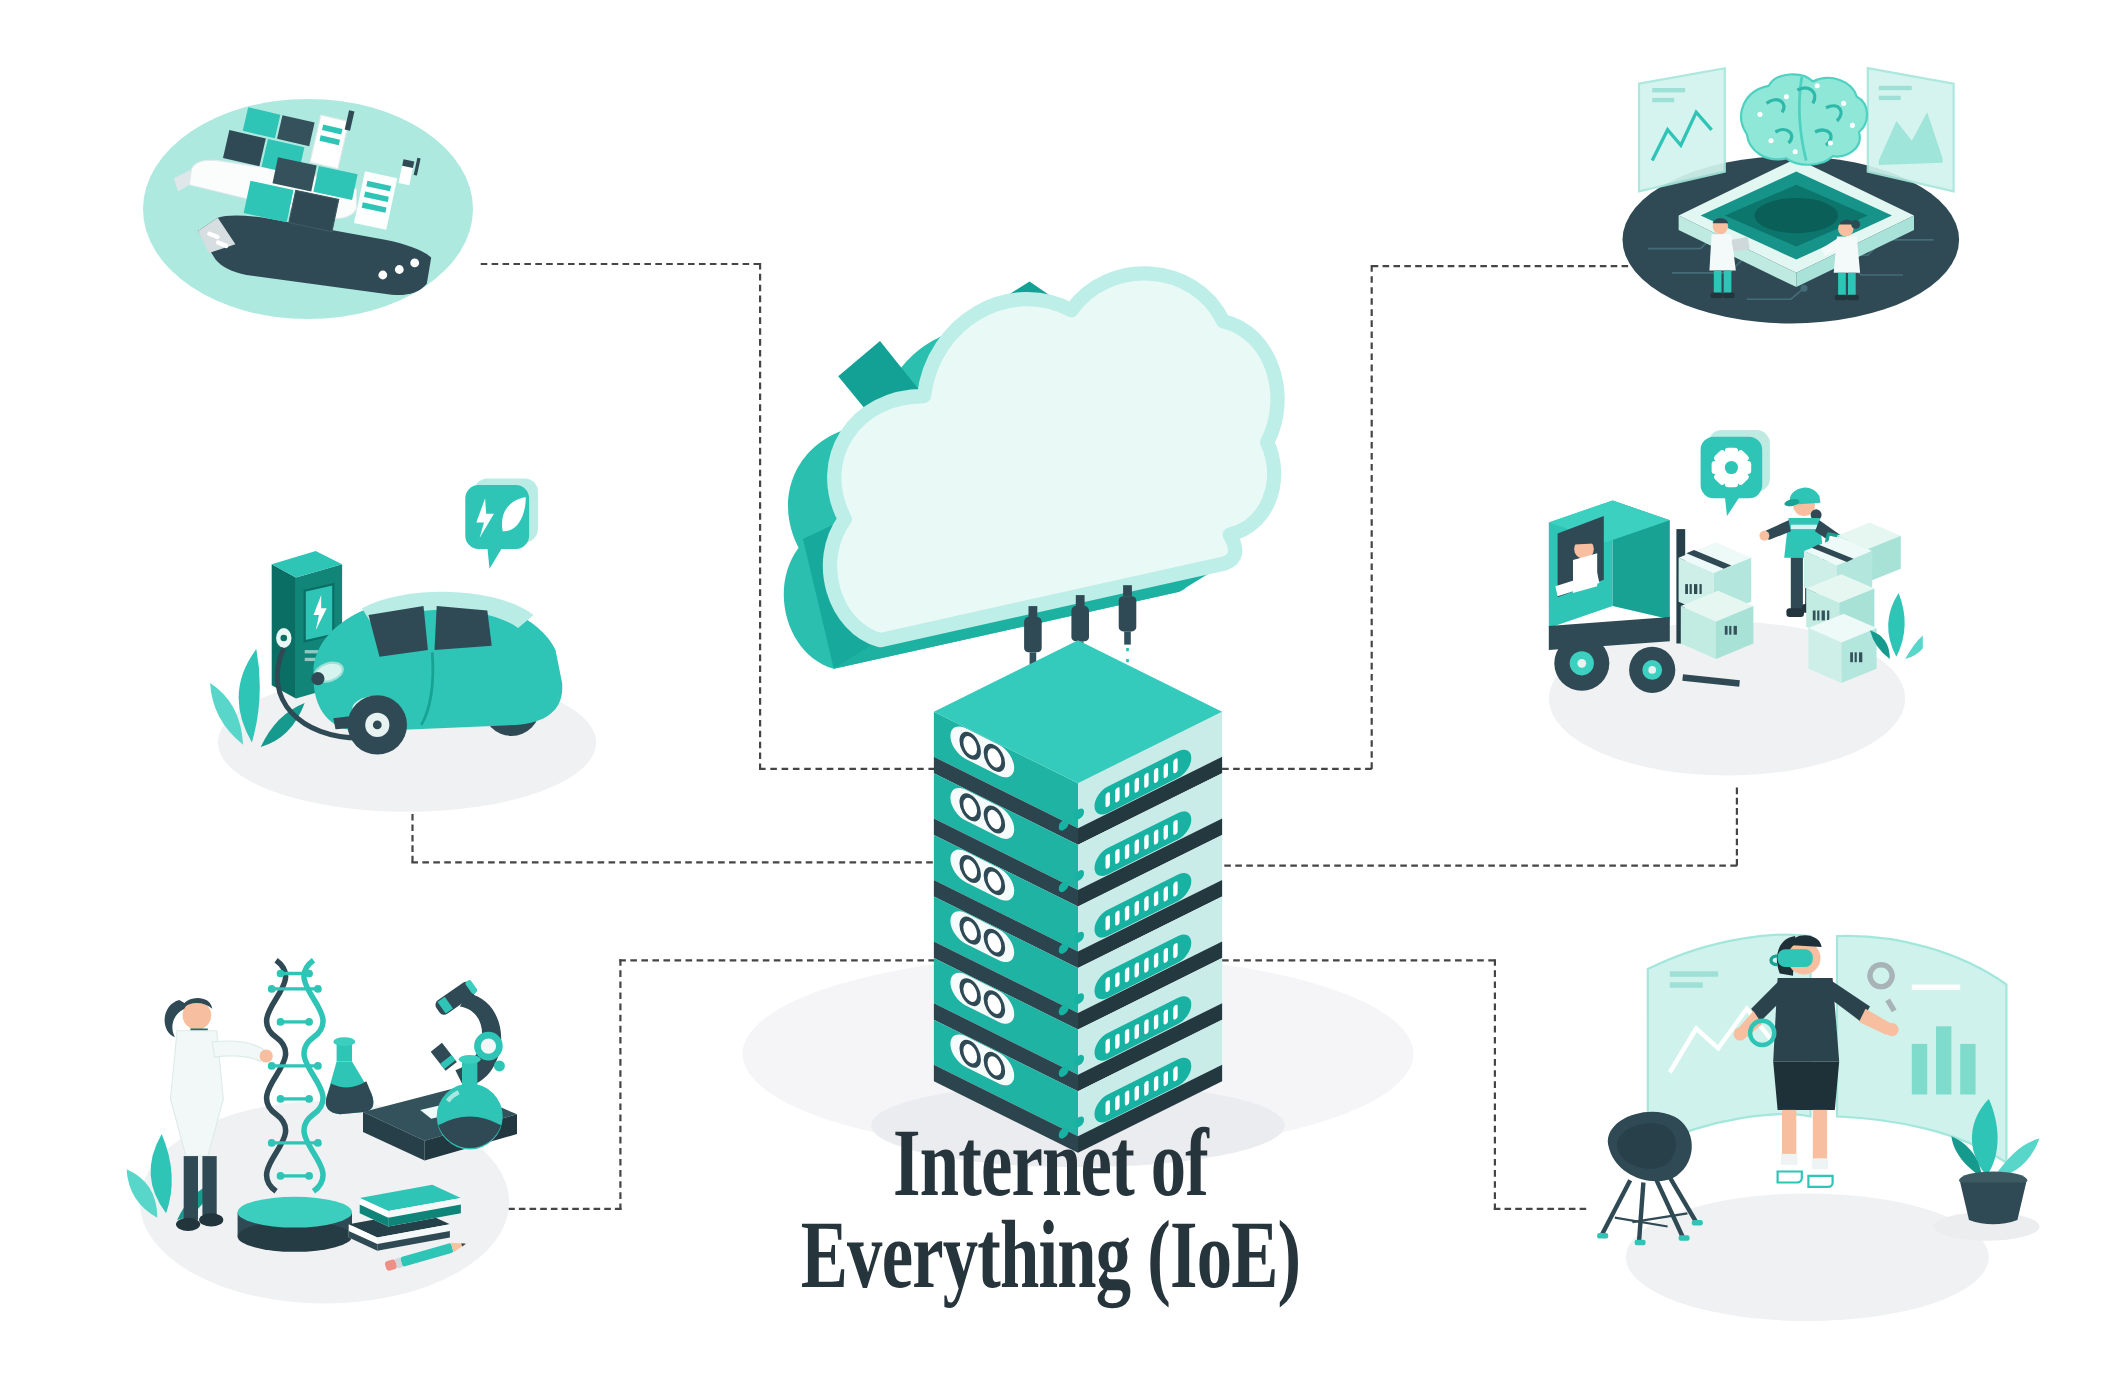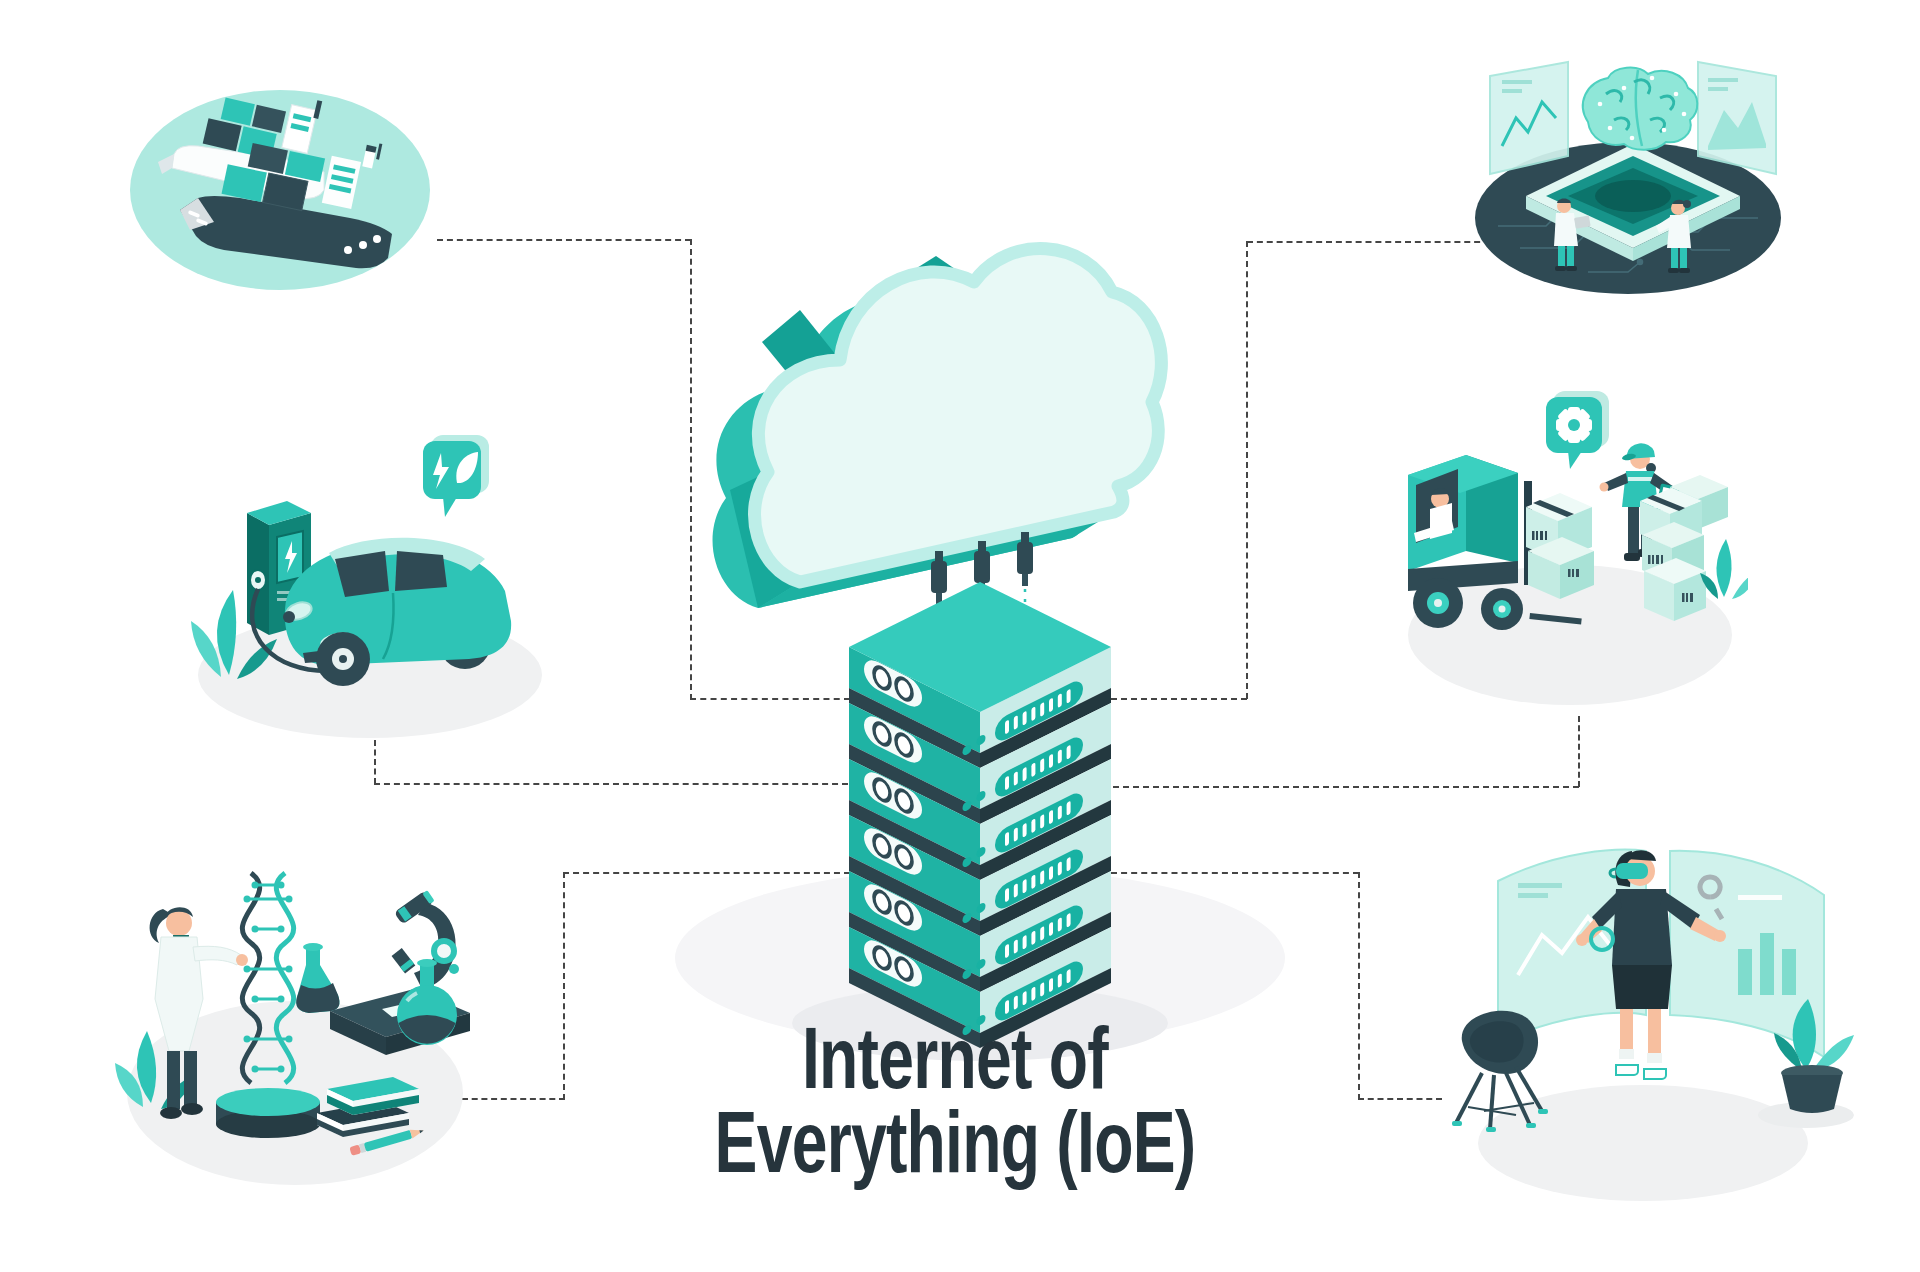--- a/index.html
+++ b/index.html
@@ -1,17 +1,17 @@
 <!DOCTYPE html>
 <html><head>
 <meta charset="utf-8">
 <style>
   html,body{margin:0;padding:0;background:#fff;}
   #canvas{position:relative;width:1920px;height:1272px;background:#ffffff;overflow:hidden;
-          font-family:Liberation Sans, sans-serif;}
+          font-family:Liberation Serif, serif;}
   .hline{position:absolute;height:0;border-top:2px dashed #454545;z-index:1;}
   .vline{position:absolute;width:0;border-left:2px dashed #454545;z-index:1;}
   .blob{position:absolute;border-radius:50%;z-index:0;}
   .vig{position:absolute;z-index:2;}
   #title{position:absolute;left:0;top:1016px;width:1910px;text-align:center;z-index:3;
          color:#26343c;font-weight:bold;font-size:88px;line-height:84px;letter-spacing:-1px;
          transform:scaleX(0.73);transform-origin:50% 0;}
 </style>
 </head>
 <body>

